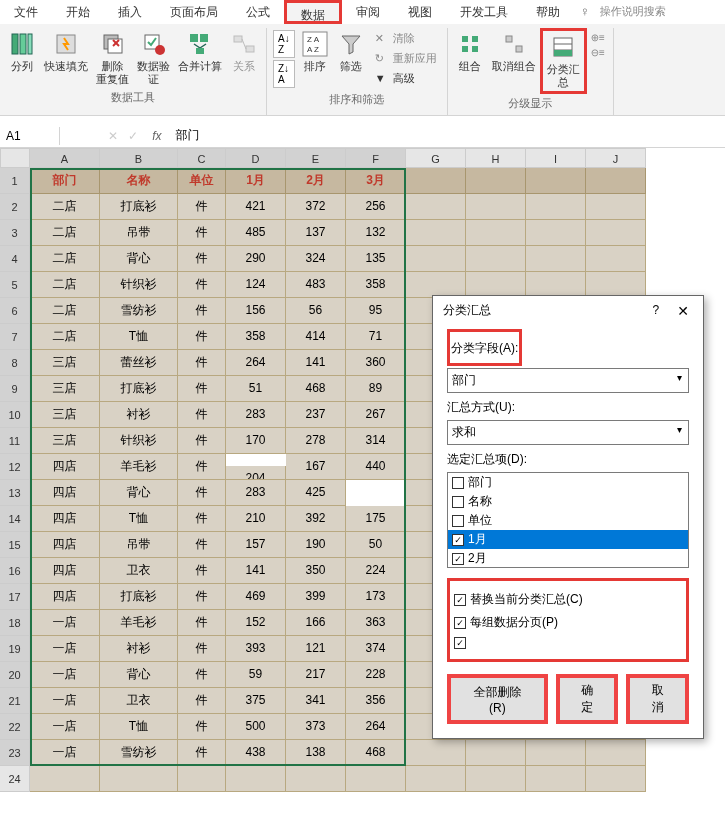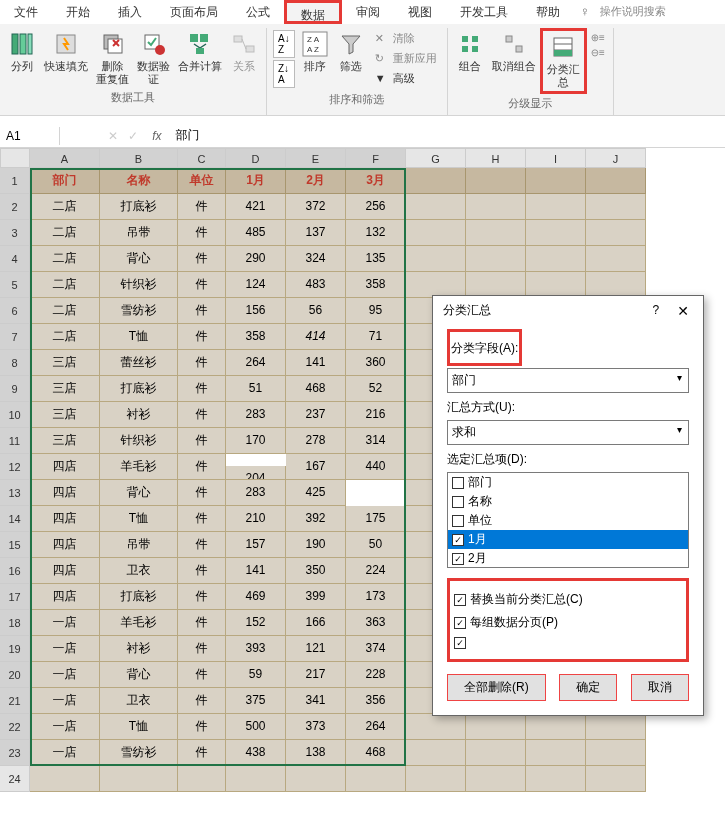--- a/index.html
+++ b/index.html
@@ -43,21 +43,21 @@
 .dialog-body { padding: 4px 14px 14px; }
 .dlabel { margin: 6px 0 4px; }
 .dselect { width: 100%; border: 1px solid #7a7a7a; padding: 3px 4px; background: #fff; position: relative; }
 .dselect::after { content: "▾"; position: absolute; right: 6px; top: 3px; font-size: 10px; }
 .dlist { border: 1px solid #7a7a7a; height: 96px; overflow: hidden; background: #fff; }
 .dlist-item { display: flex; align-items: center; padding: 1px 4px; font-size: 12px; }
 .dlist-item.sel { background: #0078d7; color: #fff; }
 .chk { width: 12px; height: 12px; border: 1px solid #333; margin-right: 4px; display: flex; align-items: center; justify-content: center; font-size: 9px; background: #fff; color: #000; }
 .opt-row { display: flex; align-items: center; margin: 6px 0; }
 .dlg-buttons { display: flex; justify-content: space-between; margin-top: 12px; gap: 8px; }
-.dlg-btn { border: 1px solid #ef4444; padding: 4px 16px; background: #e1e1e1; font-size: 12px; cursor: pointer; }
+.dlg-btn { border: 4px solid #ef4444; padding: 4px 16px; background: #e1e1e1; font-size: 12px; cursor: pointer; }
 svg { display: block; }
 </style>
 </head>
 <body>
 
 <div class="ribbon-tabs" id="ribbon-tabs">
     <div class="ribbon-tab">文件</div>
     <div class="ribbon-tab">开始</div>
     <div class="ribbon-tab">插入</div>
     <div class="ribbon-tab">页面布局</div>
@@ -329,21 +329,21 @@
         <div class="cell empty" style="width: 60px;"></div>
         <div class="cell empty" style="width: 60px;"></div>
         <div class="cell empty" style="width: 60px;"></div>
       </div>
       <div class="row data-row">
         <div class="row-h sel">7</div>
         <div class="cell" style="width: 70px;">二店</div>
         <div class="cell" style="width: 78px;">T恤</div>
         <div class="cell" style="width: 48px;">件</div>
         <div class="cell" style="width: 60px;">358</div>
-        <div class="cell" style="width: 60px; font-style: italic;">414</div>
+        <div class="cell" style="width: 60px;">414</div>
         <div class="cell" style="width: 60px;">71</div>
         <div class="cell empty" style="width: 60px;"></div>
         <div class="cell empty" style="width: 60px;"></div>
         <div class="cell empty" style="width: 60px;"></div>
         <div class="cell empty" style="width: 60px;"></div>
       </div>
       <div class="row data-row">
         <div class="row-h sel">8</div>
         <div class="cell" style="width: 70px;">三店</div>
         <div class="cell" style="width: 78px;">蕾丝衫</div>
@@ -356,34 +356,34 @@
         <div class="cell empty" style="width: 60px;"></div>
         <div class="cell empty" style="width: 60px;"></div>
       </div>
       <div class="row data-row">
         <div class="row-h sel">9</div>
         <div class="cell" style="width: 70px;">三店</div>
         <div class="cell" style="width: 78px;">打底衫</div>
         <div class="cell" style="width: 48px;">件</div>
         <div class="cell" style="width: 60px;">51</div>
         <div class="cell" style="width: 60px;">468</div>
-        <div class="cell" style="width: 60px;">52</div>
+        <div class="cell" style="width: 60px;">89</div>
         <div class="cell empty" style="width: 60px;"></div>
         <div class="cell empty" style="width: 60px;"></div>
         <div class="cell empty" style="width: 60px;"></div>
         <div class="cell empty" style="width: 60px;"></div>
       </div>
       <div class="row data-row">
         <div class="row-h sel">10</div>
         <div class="cell" style="width: 70px;">三店</div>
         <div class="cell" style="width: 78px;">衬衫</div>
         <div class="cell" style="width: 48px;">件</div>
         <div class="cell" style="width: 60px;">283</div>
         <div class="cell" style="width: 60px;">237</div>
-        <div class="cell" style="width: 60px;">216</div>
+        <div class="cell" style="width: 60px;">267</div>
         <div class="cell empty" style="width: 60px;"></div>
         <div class="cell empty" style="width: 60px;"></div>
         <div class="cell empty" style="width: 60px;"></div>
         <div class="cell empty" style="width: 60px;"></div>
       </div>
       <div class="row data-row">
         <div class="row-h sel">11</div>
         <div class="cell" style="width: 70px;">三店</div>
         <div class="cell" style="width: 78px;">针织衫</div>
         <div class="cell" style="width: 48px;">件</div>

